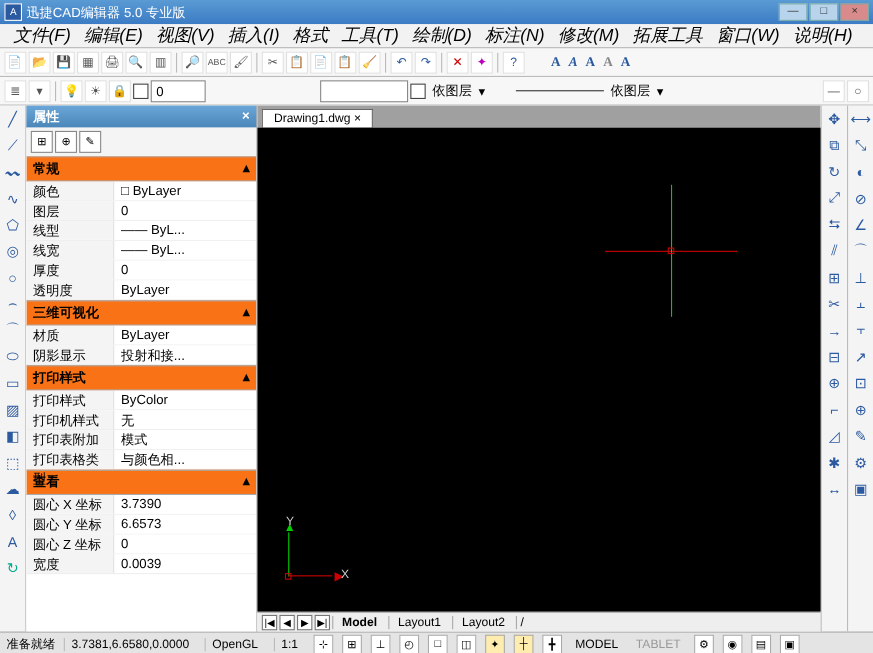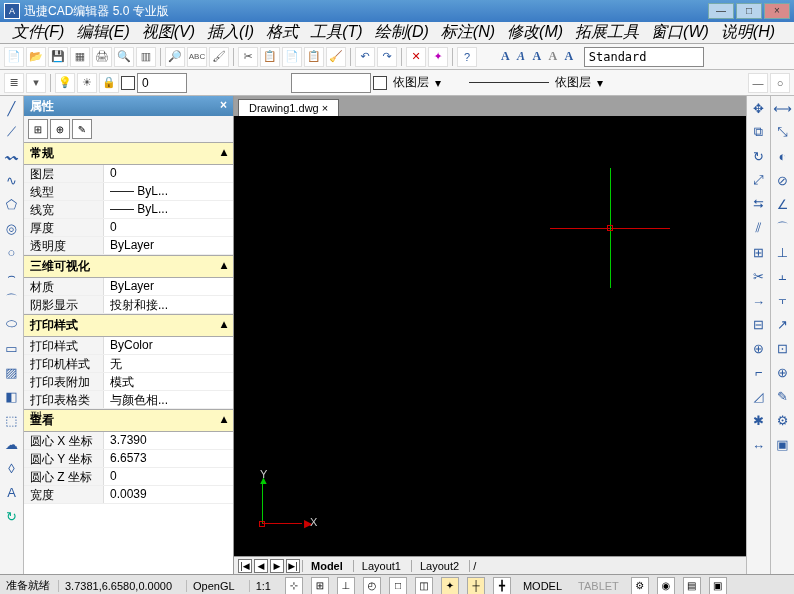--- a/index.html
+++ b/index.html
@@ -18,21 +18,21 @@
 .tinput { height: 20px; border: 1px solid #888; background: #fff; padding: 0 4px; font-size: 12px; }
 .main { display: flex; height: 478px; }
 .leftbar { width: 24px; background: #f4f4f4; border-right: 1px solid #bbb; display: flex; flex-direction: column; padding-top: 2px; gap: 4px; align-items: center; }
 .lbtn { width: 20px; height: 20px; cursor: pointer; display: flex; align-items: center; justify-content: center; font-size: 13px; color: #2c5aa0; }
 .proppanel { width: 210px; background: #f0f0f0; border-right: 1px solid #999; display: flex; flex-direction: column; }
 .prophdr { height: 20px; background: linear-gradient(#6aa6d8,#4a86b8); color: #fff; font-weight: bold; padding: 2px 6px; display: flex; justify-content: space-between; }
 .propsel { height: 26px; padding: 2px 4px; display: flex; align-items: center; gap: 2px; background: #f4f4f4; }
 .propsel select { flex: 1; height: 20px; border: 1px solid #888; font-size: 11px; }
 .propsel .pbtn { width: 20px; height: 20px; border: 1px solid #888; background: #fff; cursor: pointer; display: flex; align-items: center; justify-content: center; font-size: 10px; }
 .propbody { flex: 1; overflow-y: auto; background: #fff; }
-.propsec { background: #fef9c3; padding: 2px 6px; font-weight: bold; border-top: 1px solid #aaa; border-bottom: 1px solid #aaa; display: flex; justify-content: space-between; cursor: pointer; }
+.propsec { background: #f97316; padding: 2px 6px; font-weight: bold; border-top: 1px solid #aaa; border-bottom: 1px solid #aaa; display: flex; justify-content: space-between; cursor: pointer; }
 .proprow { display: flex; height: 18px; border-bottom: 1px solid #eee; }
 .proprow .k { width: 80px; padding: 1px 6px; background: #f4f4f4; border-right: 1px solid #ddd; }
 .proprow .v { flex: 1; padding: 1px 6px; background: #fff; }
 .canvasarea { flex: 1; display: flex; flex-direction: column; background: #fff; }
 .tabbar { height: 20px; background: #a0a0a0; display: flex; align-items: flex-end; padding-left: 4px; }
 .tab { background: #fff; padding: 2px 10px; font-size: 11px; border: 1px solid #666; border-bottom: none; cursor: pointer; }
 .canvas { flex: 1; background: #000; position: relative; }
 .crossH { position: absolute; height: 1px; background: #c00; width: 120px; left: 316px; top: 112px; }
 .crossV { position: absolute; width: 1px; background: #0c0; height: 120px; left: 376px; top: 52px; }
 .crossT { position: absolute; width: 6px; height: 6px; border: 1px solid #c00; left: 373px; top: 109px; }
@@ -109,21 +109,20 @@
   <span class="tbtn" style="color:#c00">✕</span>
   <span class="tbtn" style="color:#b0b">✦</span>
   <span class="sep"></span>
   <span class="tbtn" style="color:#2c5aa0">?</span>
   <span style="flex:0 0 20px"></span>
   <span class="aa">A</span>&nbsp;
   <span class="aa" style="font-style:italic">A</span>&nbsp;
   <span class="aa">A</span>&nbsp;
   <span class="aa" style="color:#888">A</span>&nbsp;
   <span class="aa">A</span>&nbsp;&nbsp;
-  <input class="tinput stdtxt" style="width: 120px;" value="Standard">
 </div>
 
 <div class="toolbar">
   <span class="tbtn">≣</span>
   <span class="tbtn">▾</span>
   <span class="sep"></span>
   <span class="tbtn">💡</span>
   <span class="tbtn">☀</span>
   <span class="tbtn">🔒</span>
   <span class="colorpick" style="background:#fff"></span>
@@ -173,20 +172,24 @@
       <span class="pbtn">⊞</span>
       <span class="pbtn">⊕</span>
       <span class="pbtn">✎</span>
     </div>
     <div class="propbody" id="propbody">
         <div class="propsec">
           <span>常规</span>
           <span>▴</span>
         </div>
         <div class="proprow">
+          <div class="k">颜色</div>
+          <div class="v">□ ByLayer</div>
+        </div>
+        <div class="proprow">
           <div class="k">图层</div>
           <div class="v">0</div>
         </div>
         <div class="proprow">
           <div class="k">线型</div>
           <div class="v">—— ByL...</div>
         </div>
         <div class="proprow">
           <div class="k">线宽</div>
           <div class="v">—— ByL...</div>

